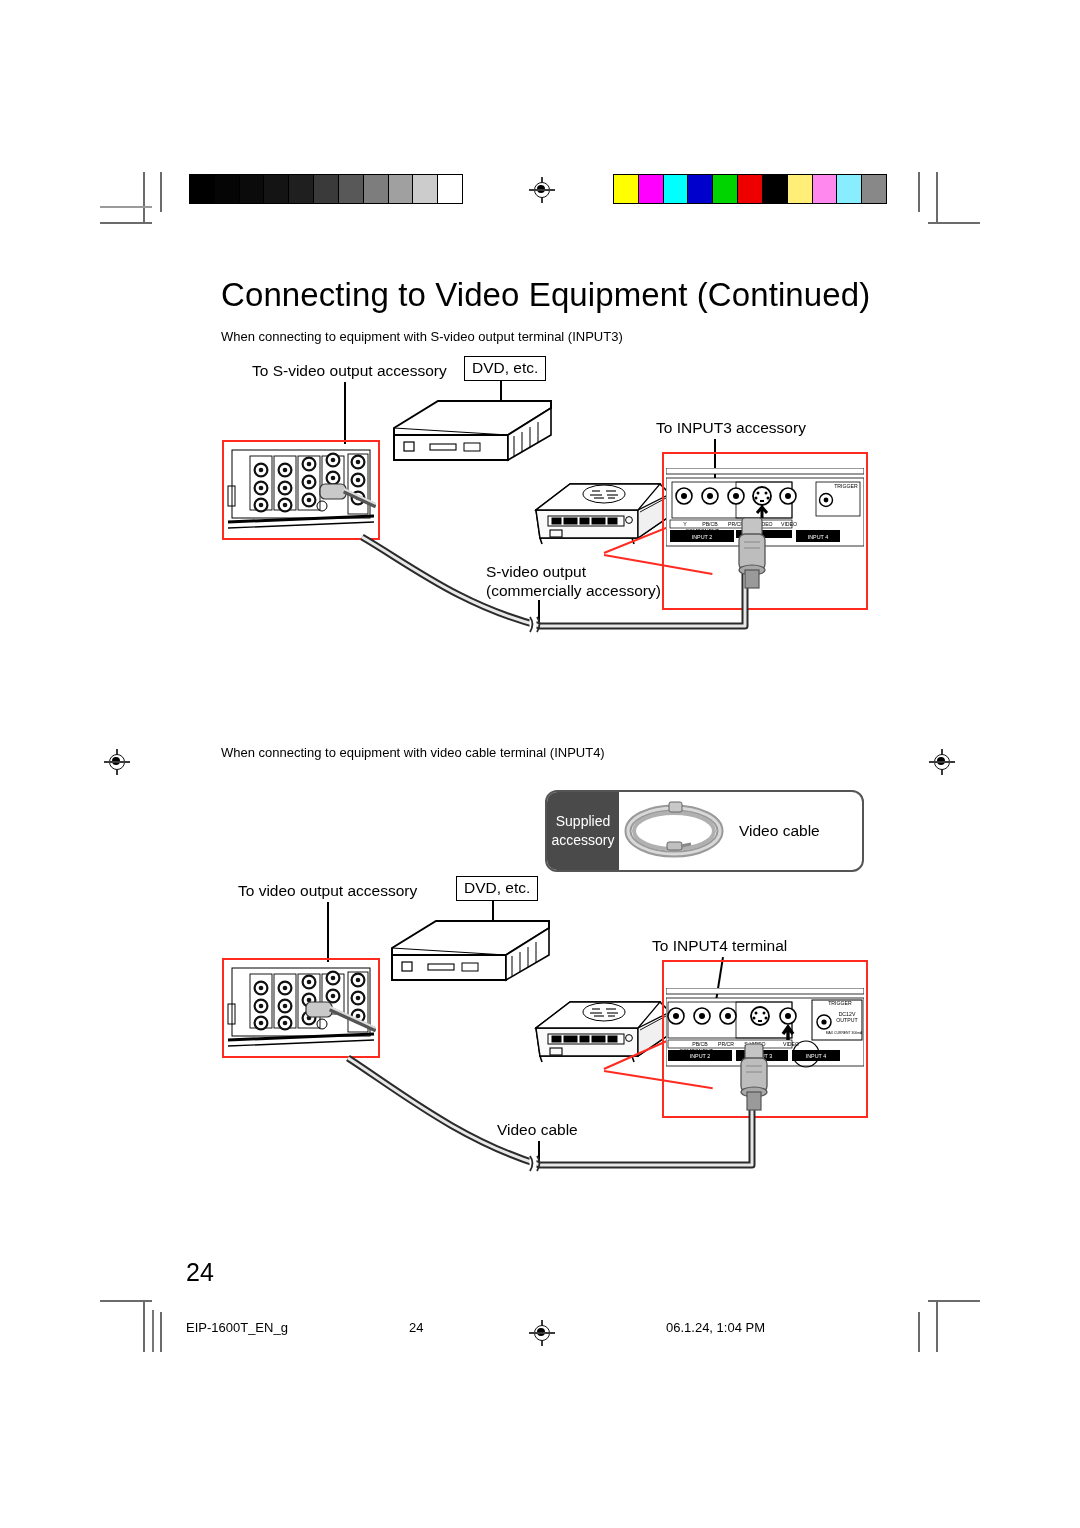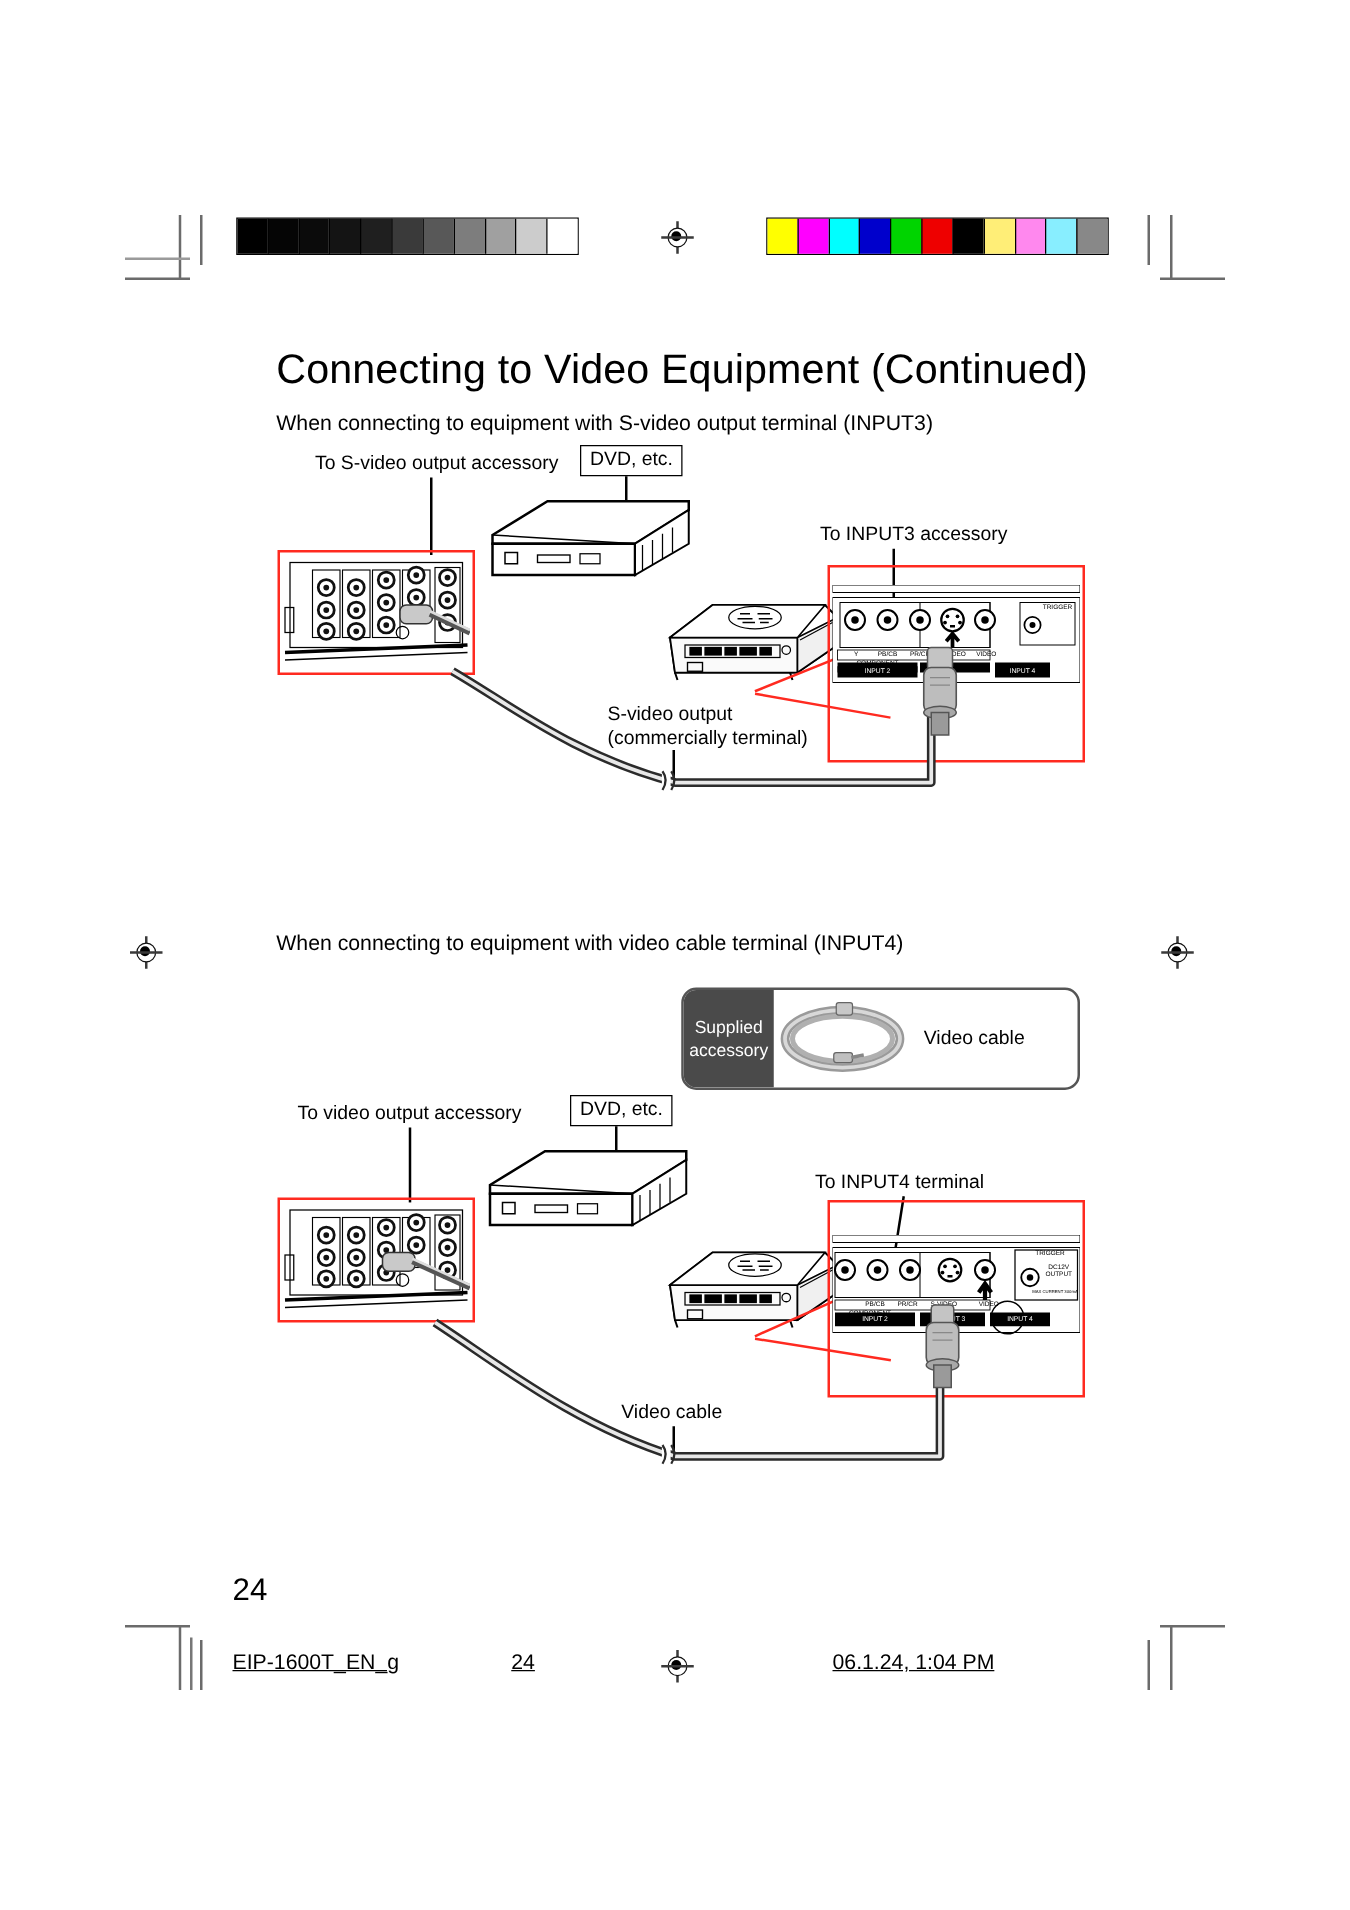--- a/index.html
+++ b/index.html
@@ -19,21 +19,21 @@
          border:1.6px solid #111;border-radius:50%;background:#fff;box-sizing:border-box;}
   .reg i::after{content:"";position:absolute;left:2.4px;top:2.4px;width:8px;height:8px;
          background:#000;border-radius:50%;}
 
   
   .bar{position:absolute;display:flex;border:1px solid #000;box-sizing:content-box;}
   .bar span{display:block;height:100%;}
 
   
   .h1{font-size:33px;letter-spacing:.1px;}
-  .h2{font-size:17px;}
+  .h2{font-size:13px;}
 
   
   .boxlabel{border:1.5px solid #000;background:#fff;padding:2px 7px 3px;
             font-size:15.5px;white-space:nowrap;}
 
   
   .lead-v{position:absolute;background:#000;width:1.6px;}
   .dot{position:absolute;width:6px;height:6px;background:#000;border-radius:50%;}
 
   
@@ -49,21 +49,21 @@
           font-family:"Liberation Sans",sans-serif;}
   .tblack{position:absolute;background:#000;color:#fff;font-size:5.4px;
           text-align:center;line-height:1;white-space:nowrap;}
 
   
   .acc{position:absolute;border:2px solid #555;border-radius:12px;background:#fff;
        overflow:hidden;display:flex;}
   .acc .dark{background:#4a4a4a;color:#fff;display:flex;flex-direction:column;
        justify-content:center;align-items:center;font-size:14px;line-height:1.35;}
 
-  .footer{font-size:17px;text-decoration:underline;}
+  .footer{font-size:13px;}
   .pageno{font-size:25px;}
 </style>
 </head>
 <body>
 
 <div>
   <div class="crop-h" style="left:100px;top:222px;width:52px;"></div>
   <div class="crop-v" style="left:143px;top:172px;height:52px;"></div>
   <div class="crop-h" style="left:100px;top:206px;width:52px;background:#9a9a9a;"></div>
   <div class="crop-v" style="left:160px;top:172px;height:40px;"></div>
@@ -283,21 +283,21 @@
 <div class="tlabel" style="left:700px;top:521px;width:20px;">PB/CB</div>
 <div class="tlabel" style="left:726px;top:521px;width:20px;">PR/CR</div>
 <div class="tlabel" style="left:748px;top:521px;width:28px;">S-VIDEO</div>
 <div class="tlabel" style="left:778px;top:521px;width:22px;">VIDEO</div>
 <div class="tlabel" style="left:672px;top:528px;width:60px;">COMPONENT</div>
 <div class="tblack" style="left:670px;top:533px;width:64px;padding-top:2px;height:7px;">INPUT 2</div>
 <div class="tblack" style="left:796px;top:533px;width:44px;padding-top:2px;height:7px;">INPUT 4</div>
 <div class="tlabel" style="left:824px;top:483px;width:44px;">TRIGGER</div>
 
 <div class="abs txt" style="left:486px;top:562px;">S-video output</div>
-<div class="abs txt" style="left:486px;top:581px;">(commercially terminal)</div>
+<div class="abs txt" style="left:486px;top:581px;">(commercially accessory)</div>
 <div class="lead-v" style="left:538px;top:600px;height:26px;"></div>
 <div class="dot" style="left:535px;top:623px;"></div>
 
 <div class="abs" style="left:300px;top:495px;width:470px;height:145px;">
   <svg width="470" height="145" viewBox="0 0 470 145">
     <path d="M62 42 C110 70 160 110 240 131 L445 131 L445 60" stroke="#2b2b2b" stroke-width="7" fill="none" stroke-linejoin="round"></path>
     <path d="M62 42 C110 70 160 110 240 131 L445 131 L445 60" stroke="#e8e8e8" stroke-width="3" fill="none" stroke-linejoin="round"></path>
     <g stroke="#fff" stroke-width="7">
       <line x1="233" y1="124" x2="233" y2="139"></line>
     </g>

